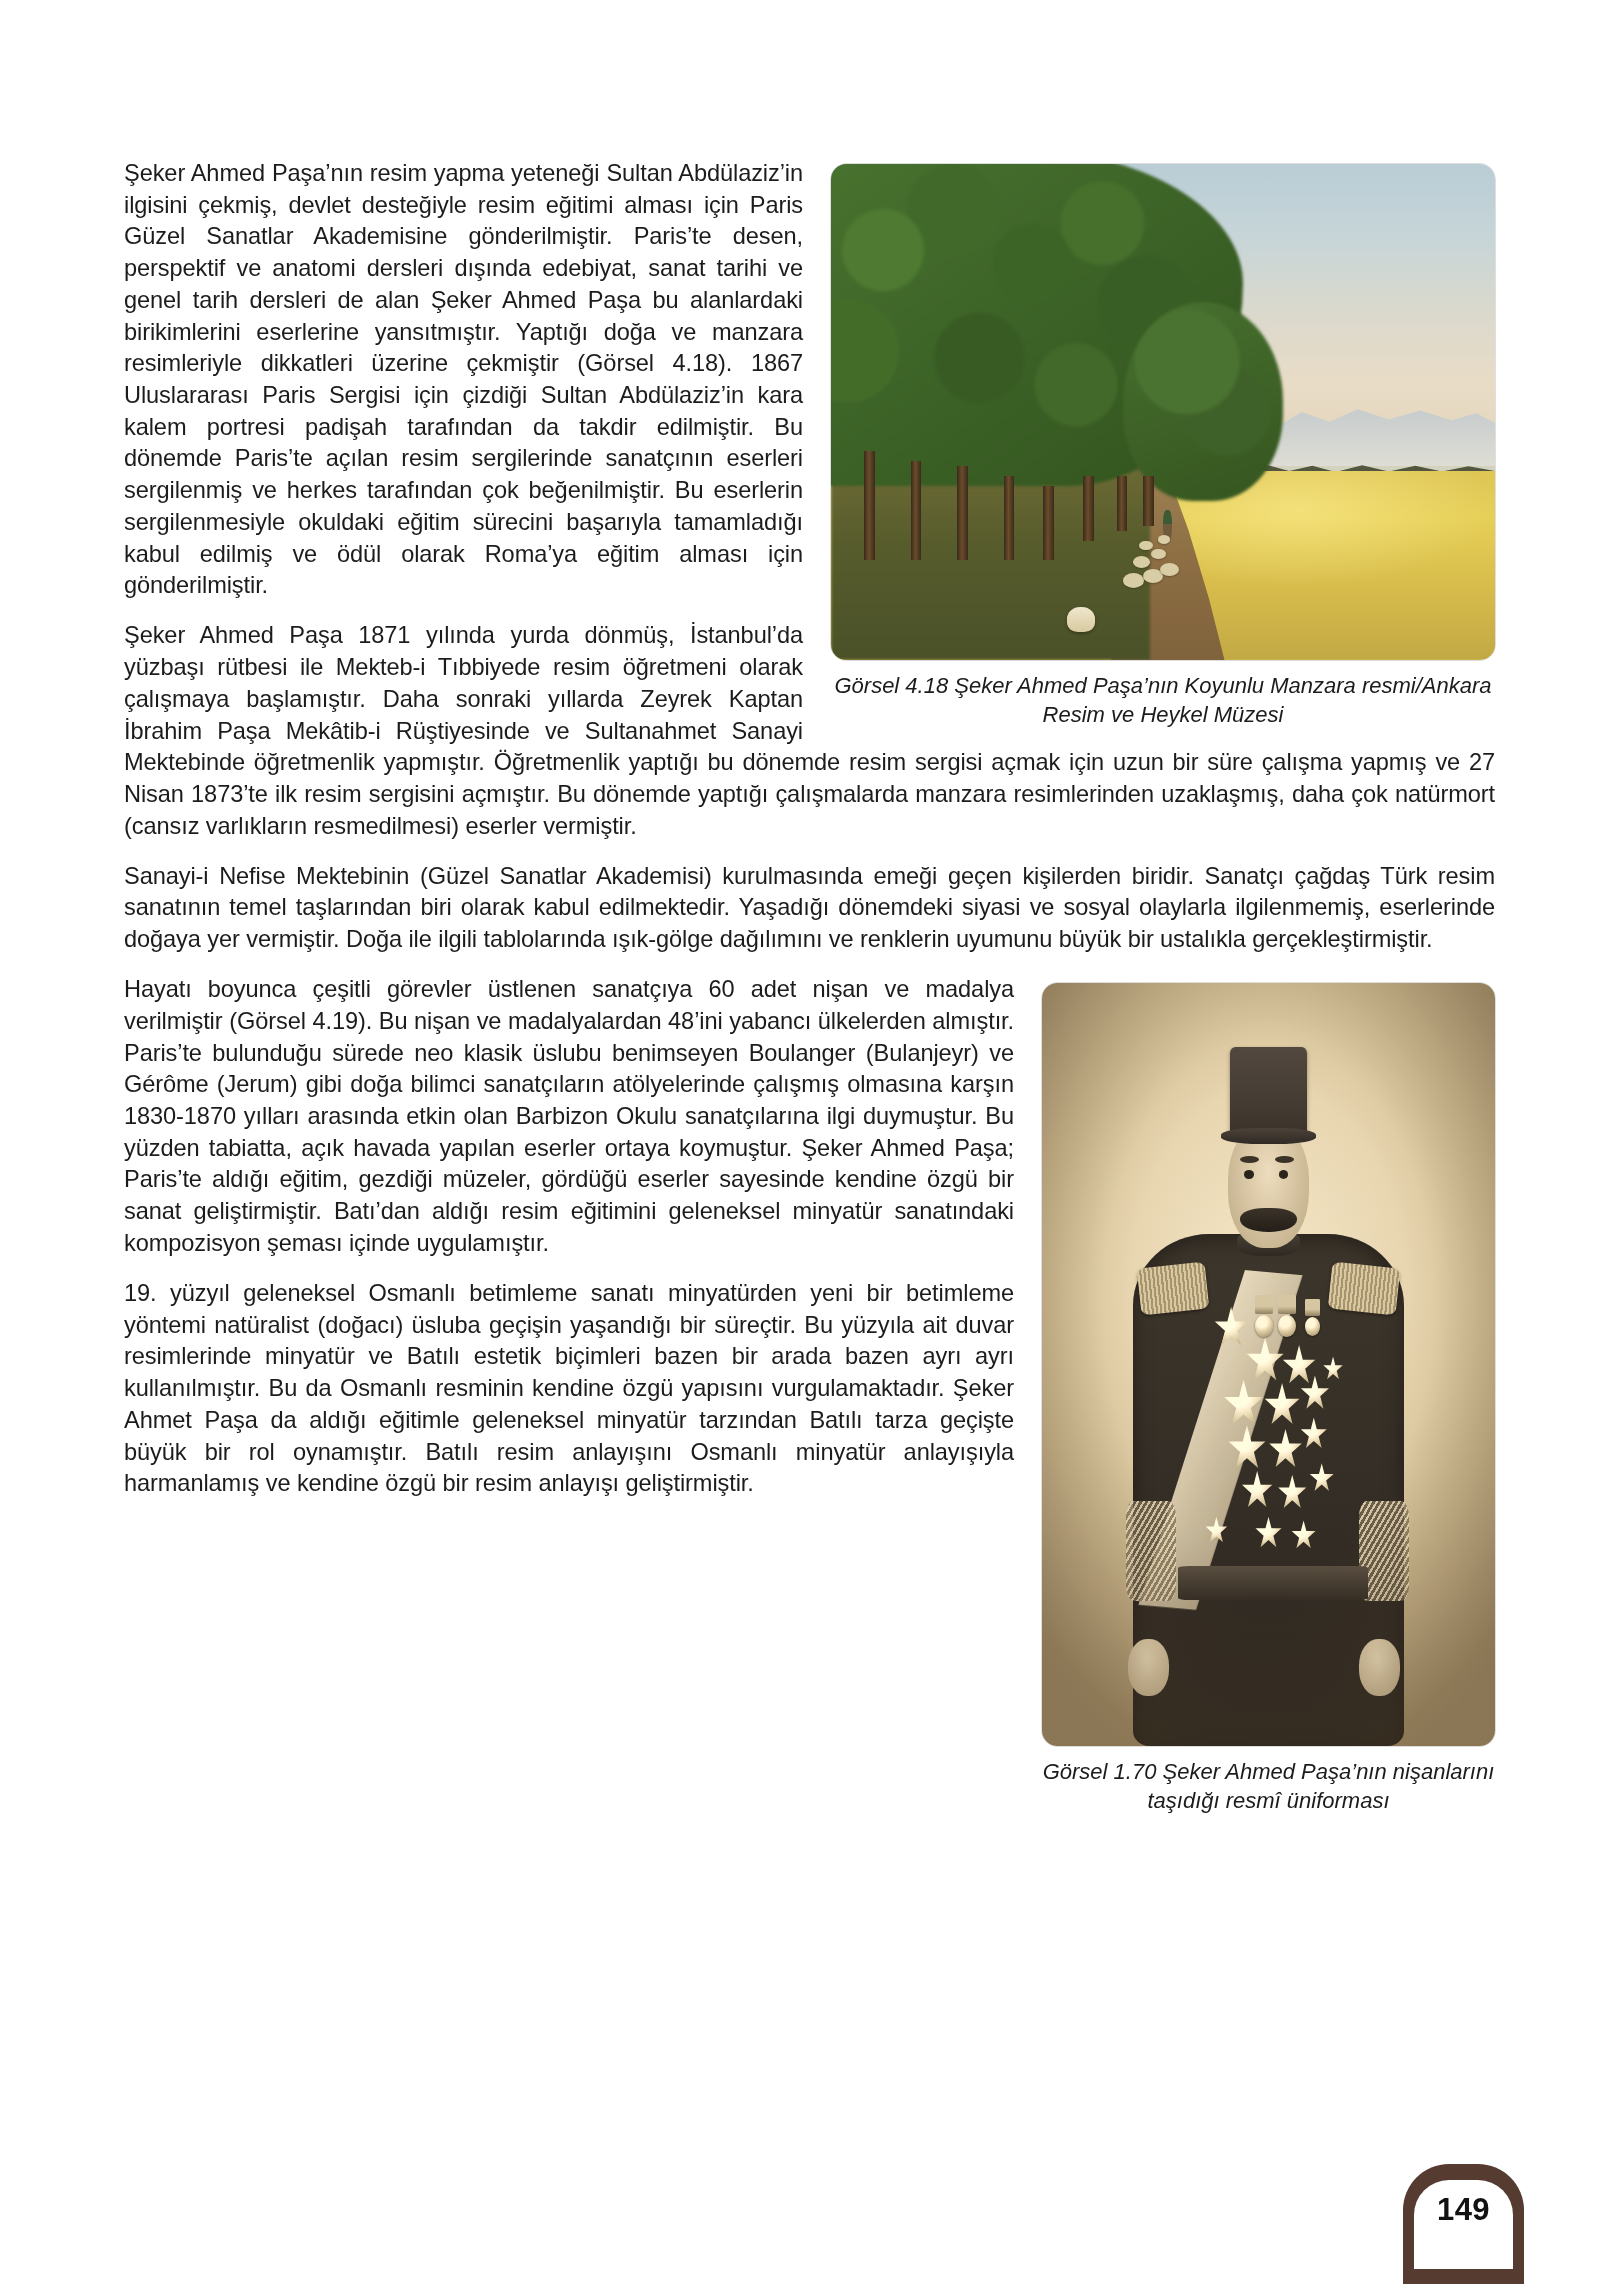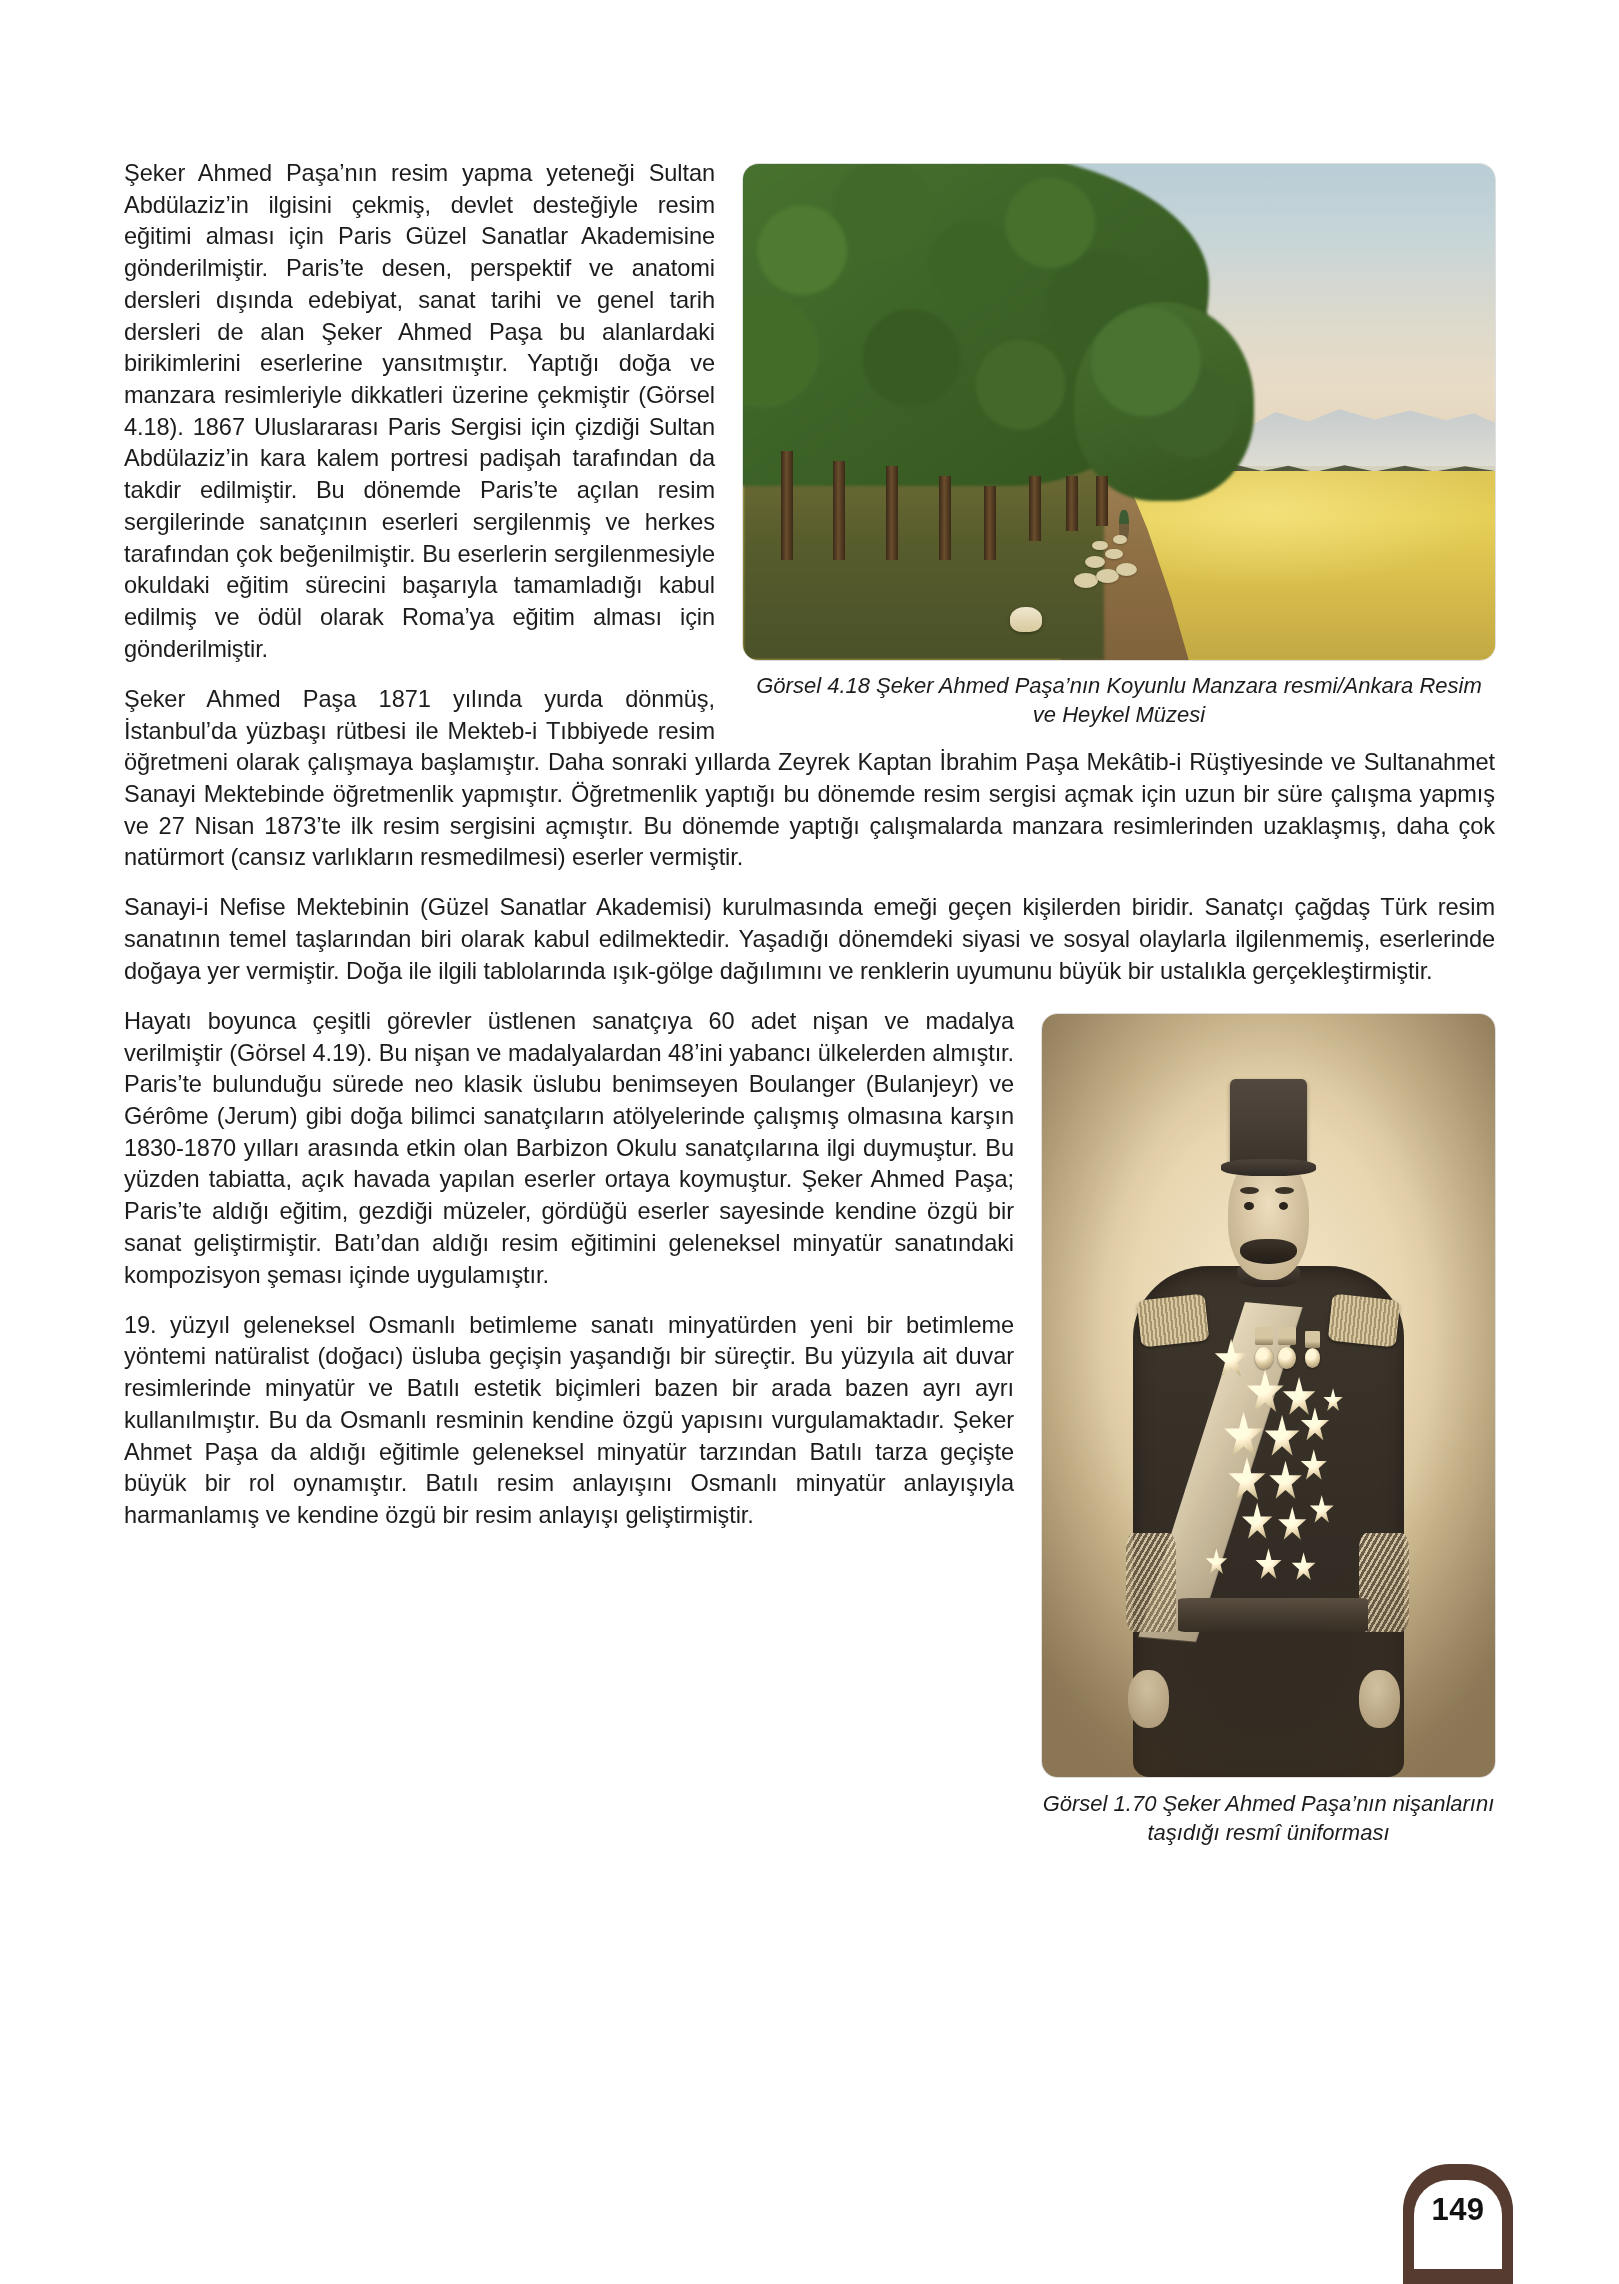--- a/index.html
+++ b/index.html
@@ -38,21 +38,21 @@
     letter-spacing: -0.1px;
     color: #1c1c1c;
     font-stretch: condensed;
   }
 
   p.body-text:last-child { margin-bottom: 16px; }
 
   
   .fig-right-1 {
     float: right;
-    width: 752px;
+    width: 664px;
     margin: 5.6px 0 7px 28px;
     shape-margin: 11.2px;
   }
   .fig-right-2 {
     float: right;
     width: 453px;
     margin: 8.4px 0 7px 28px;
   }
 
   .photo-frame {
@@ -320,25 +320,26 @@
   .ribbon {
     background: linear-gradient(to bottom, #c9bd9d 0 60%, #8a7c5c 100%);
     border-radius: 1.4px;
   }
 
   
   .page-badge {
     position: absolute;
     left: 1403px;
     top: 2164px;
-    width: 110px;
+    width: 93px;
     height: 120px;
     background: #553b30;
     border-radius: 46px 46px 0 0;
     overflow: hidden;
+    padding-left: 28px;
   }
   .page-badge .inner {
     position: absolute;
     left: 11.2px;
     top: 15.5px;
     right: 11.2px;
     height: 89px;
     background: #ffffff;
     border-radius: 35px 35px 0 0;
   }

